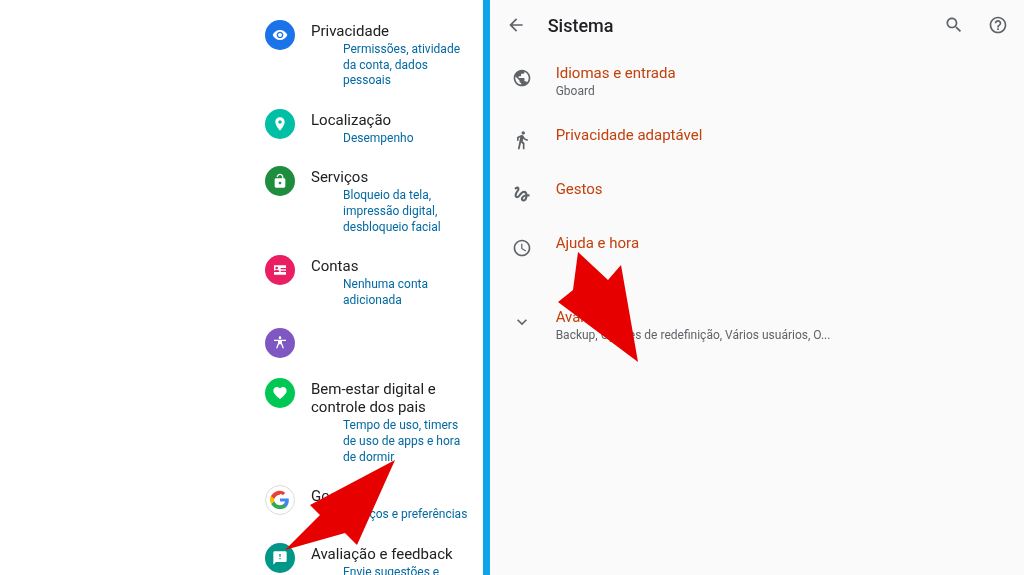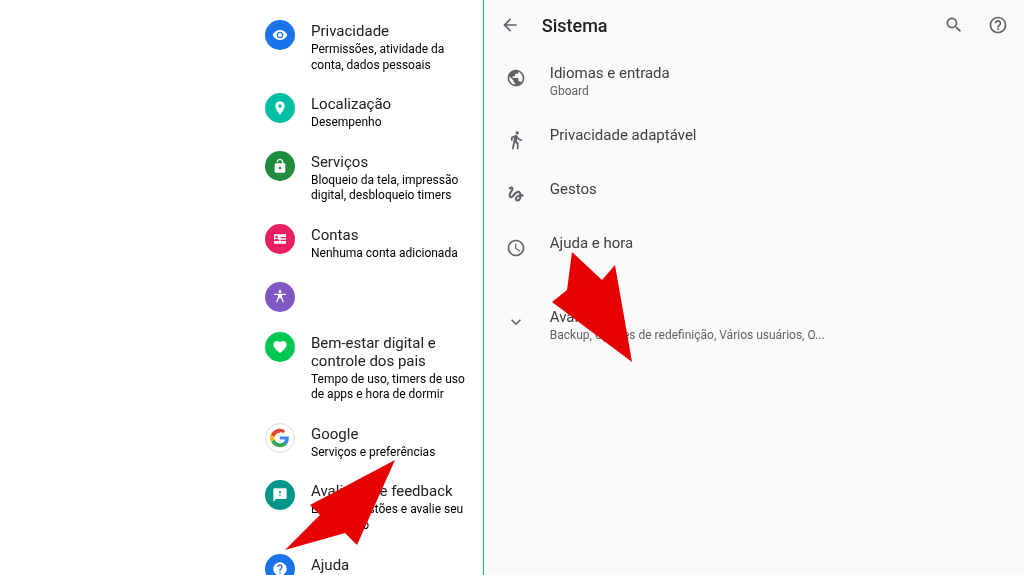--- a/index.html
+++ b/index.html
@@ -7,42 +7,42 @@
       font-family: Roboto, -apple-system, BlinkMacSystemFont, "Segoe UI", sans-serif;
       background: #fff;
       display: flex;
       width: 1024px;
       height: 575px;
       font-size: 14px;
       color: #202124;
     }
     .panel { position: relative; }
     .panel-left { width: 510px; padding-top: 10px; padding-left: 48px; }
-    .panel-right { width: 575px; border-left: 1px solid #0ea5e9; background: #fafafa; }
+    .panel-right { width: 575px; border-left: 7px solid #0ea5e9; background: #fafafa; }
     .setting-row {
       display: flex;
       align-items: flex-start;
       padding: 10px 12px 10px 12px;
       cursor: pointer;
     }
     .setting-icon {
       width: 30px;
       height: 30px;
       border-radius: 50%;
       display: flex;
       align-items: center;
       justify-content: center;
       flex-shrink: 0;
       margin-left: 205px;
       margin-right: 16px;
     }
     .setting-icon svg { width: 16px; height: 16px; fill: #fff; }
     .setting-text { flex: 1; min-width: 0; padding-top: 2px; }
     .setting-title { font-size: 15px; color: #202124; font-weight: 400; }
-    .setting-sub { font-size: 12px; color: #000000; margin-top: 2px; line-height: 1.3; }
+    .setting-sub { font-size: 12px; color: #0369a1; margin-top: 2px; line-height: 1.3; margin-left: 32px; }
     
     .ic-blue   { background: #1a73e8; }
     .ic-teal   { background: #00bfa5; }
     .ic-green  { background: #1e8e3e; }
     .ic-pink   { background: #e91e63; }
     .ic-purple { background: #7e57c2; }
     .ic-bright { background: #00c853; }
     .ic-google { background: #fff; border: 1px solid #dadce0; }
     .ic-google svg { width: 20px; height: 20px; fill: none; }
     .ic-tealdk { background: #009688; }
@@ -70,21 +70,21 @@
       height: 24px;
       display: flex;
       align-items: center;
       justify-content: center;
       margin-right: 22px;
       flex-shrink: 0;
       margin-top: 2px;
     }
     .sys-icon svg { width: 20px; height: 20px; fill: #5f6368; }
     .sys-text { flex: 1; }
-    .sys-title { font-size: 15px; color: #404040; }
+    .sys-title { font-size: 15px; color: #c2410c; }
     .sys-sub { font-size: 12px; color: #5f6368; margin-top: 2px; }
     
     .arrow {
       position: absolute;
       pointer-events: none;
     }
     .arrow svg { width: 100%; height: 100%; }
   </style>
 </head>
 <body>
@@ -116,21 +116,21 @@
   </div>
 
   <div class="setting-row">
     <div class="setting-icon ic-green">
       <svg viewBox="0 0 24 24">
           <path d="M18 8h-1V6c0-2.8-2.2-5-5-5S7 3.2 7 6h2c0-1.7 1.3-3 3-3s3 1.3 3 3v2H6c-1.1 0-2 .9-2 2v10c0 1.1.9 2 2 2h12c1.1 0 2-.9 2-2V10c0-1.1-.9-2-2-2zm-6 9c-1.1 0-2-.9-2-2s.9-2 2-2 2 .9 2 2-.9 2-2 2z"></path>
         </svg>
     </div>
     <div class="setting-text">
       <div class="setting-title">Serviços</div>
-      <div class="setting-sub">Bloqueio da tela, impressão digital, desbloqueio timers</div>
+      <div class="setting-sub">Bloqueio da tela, impressão digital, desbloqueio facial</div>
     </div>
   </div>
 
   <div class="setting-row">
     <div class="setting-icon ic-pink">
       <svg viewBox="0 0 24 24">
           <path d="M3 5v14h18V5H3zm4 2c1.1 0 2 .9 2 2s-.9 2-2 2-2-.9-2-2 .9-2 2-2zm4 8H3v-1c0-1.3 2.7-2 4-2s4 .7 4 2v1zm10 0h-8v-2h8v2zm0-4h-8V9h8v2z"></path>
         </svg>
     </div>
     <div class="setting-text">

